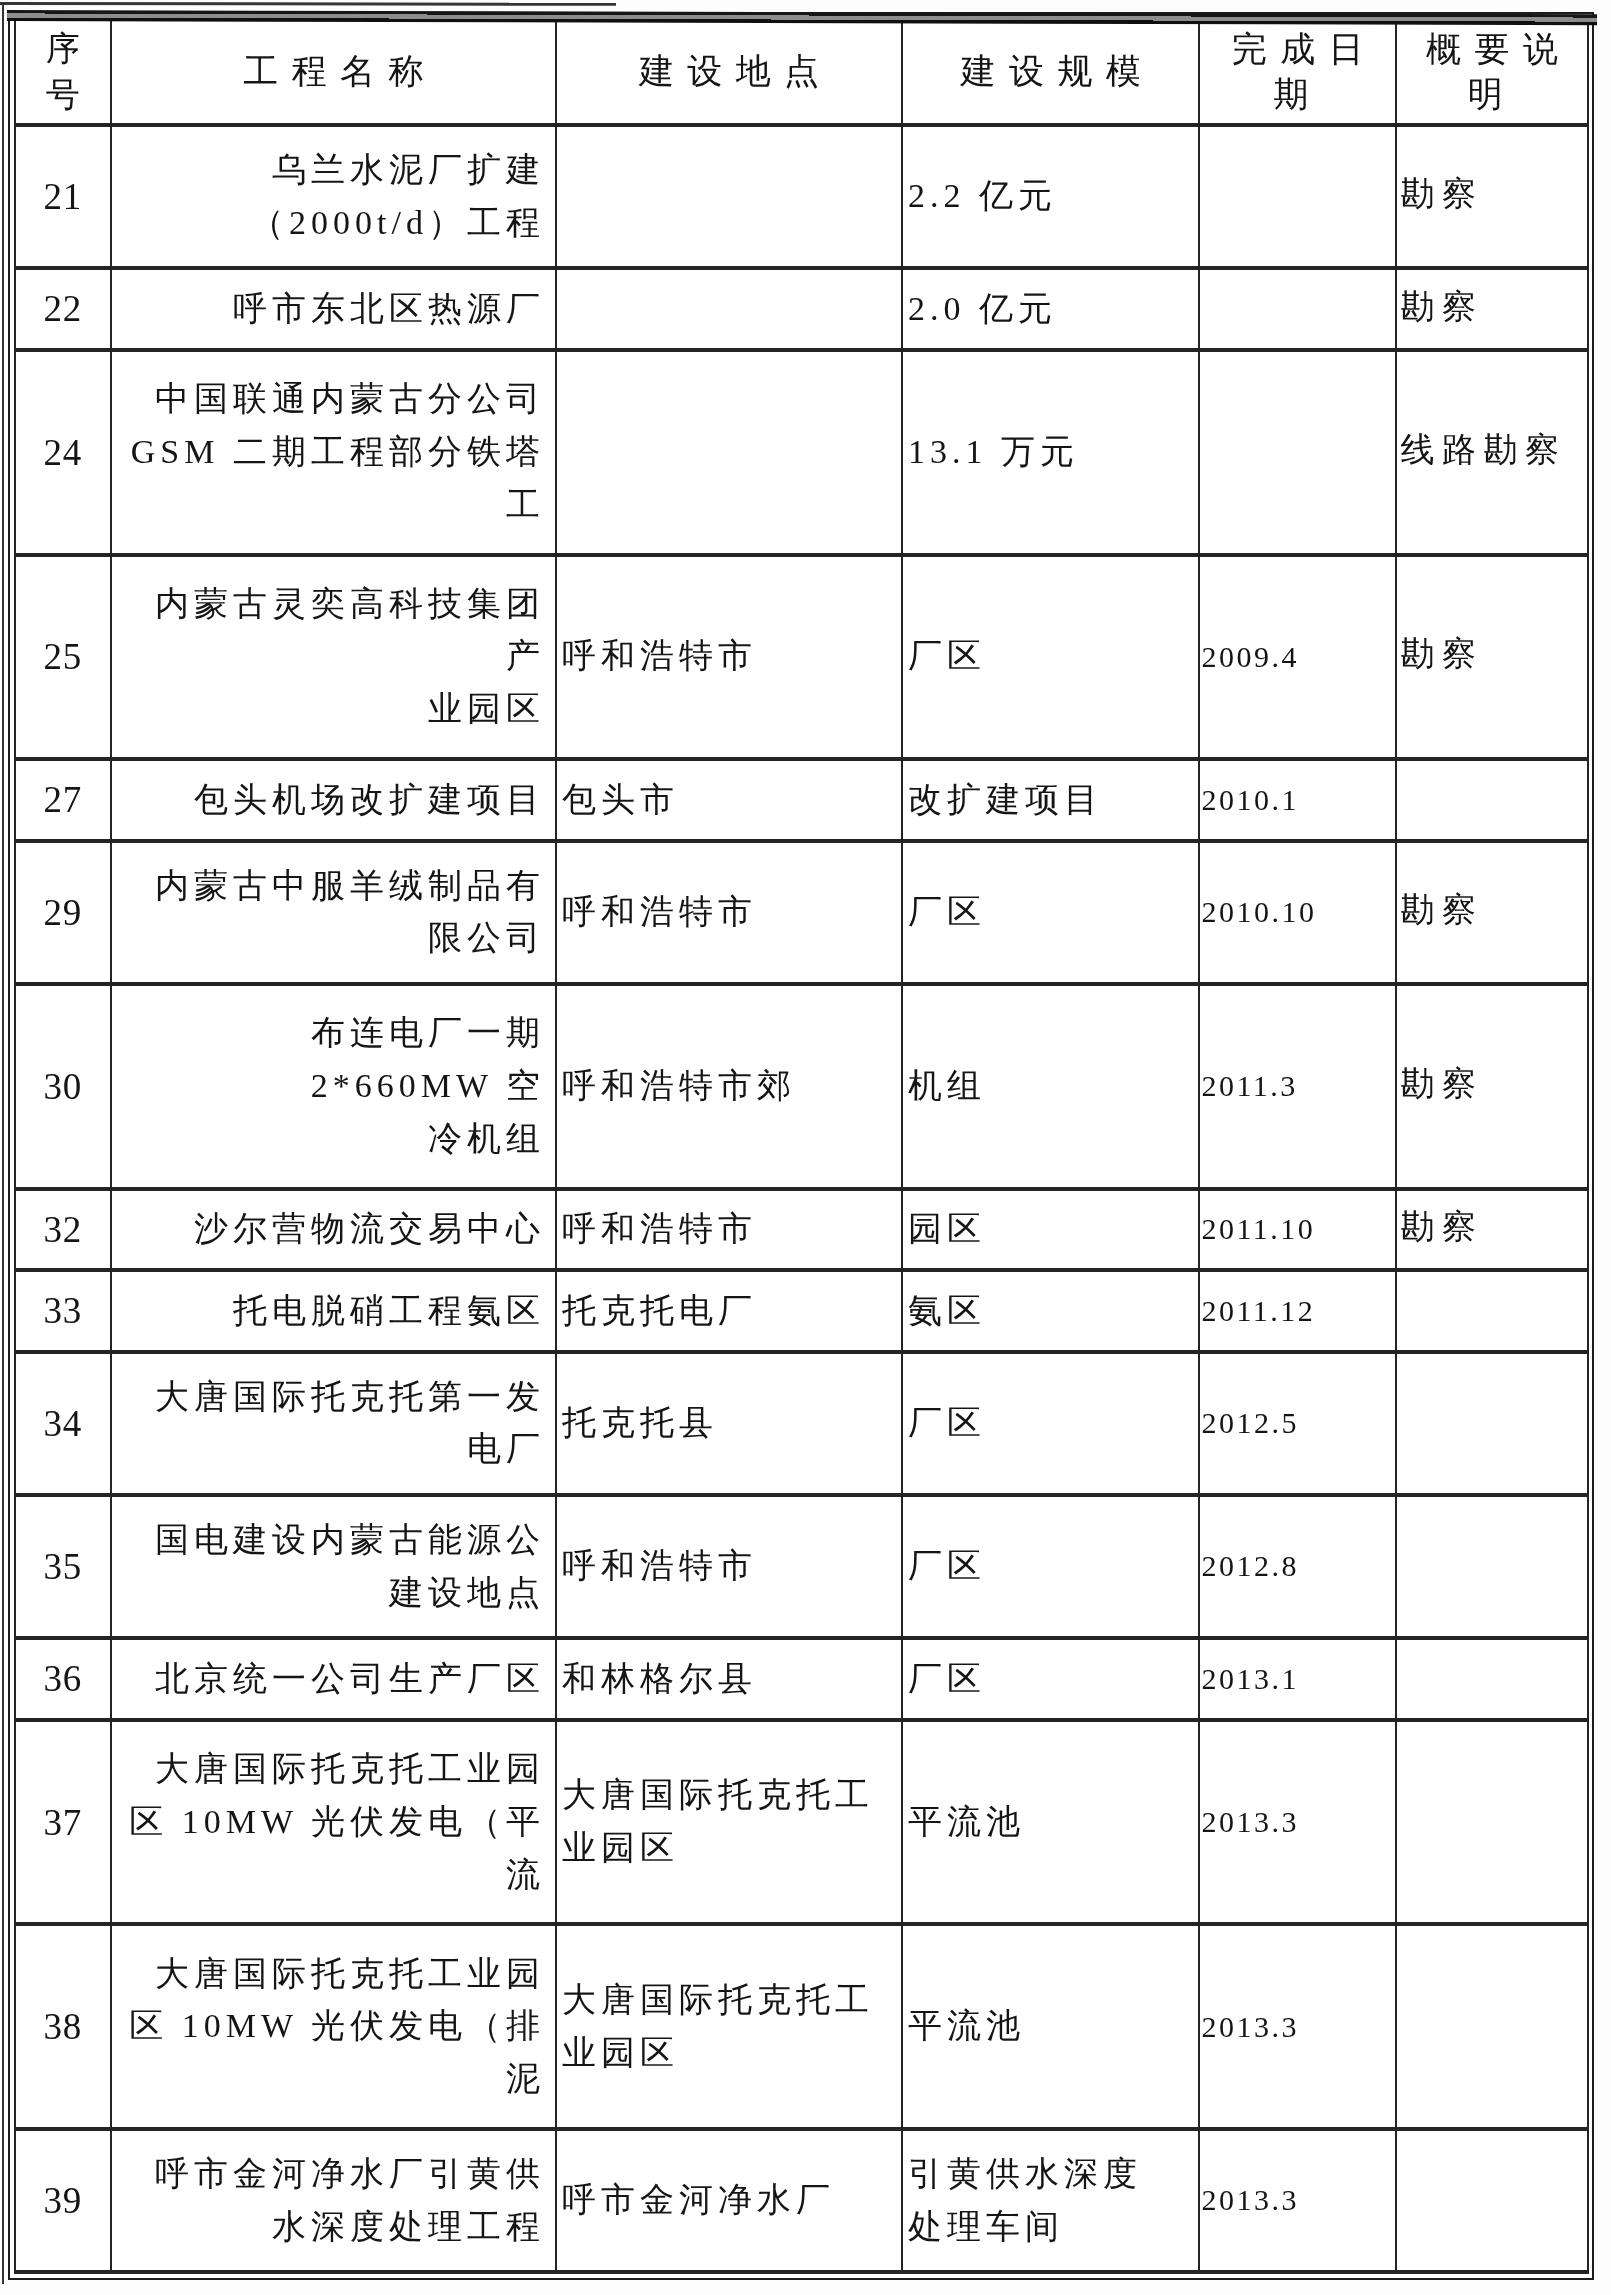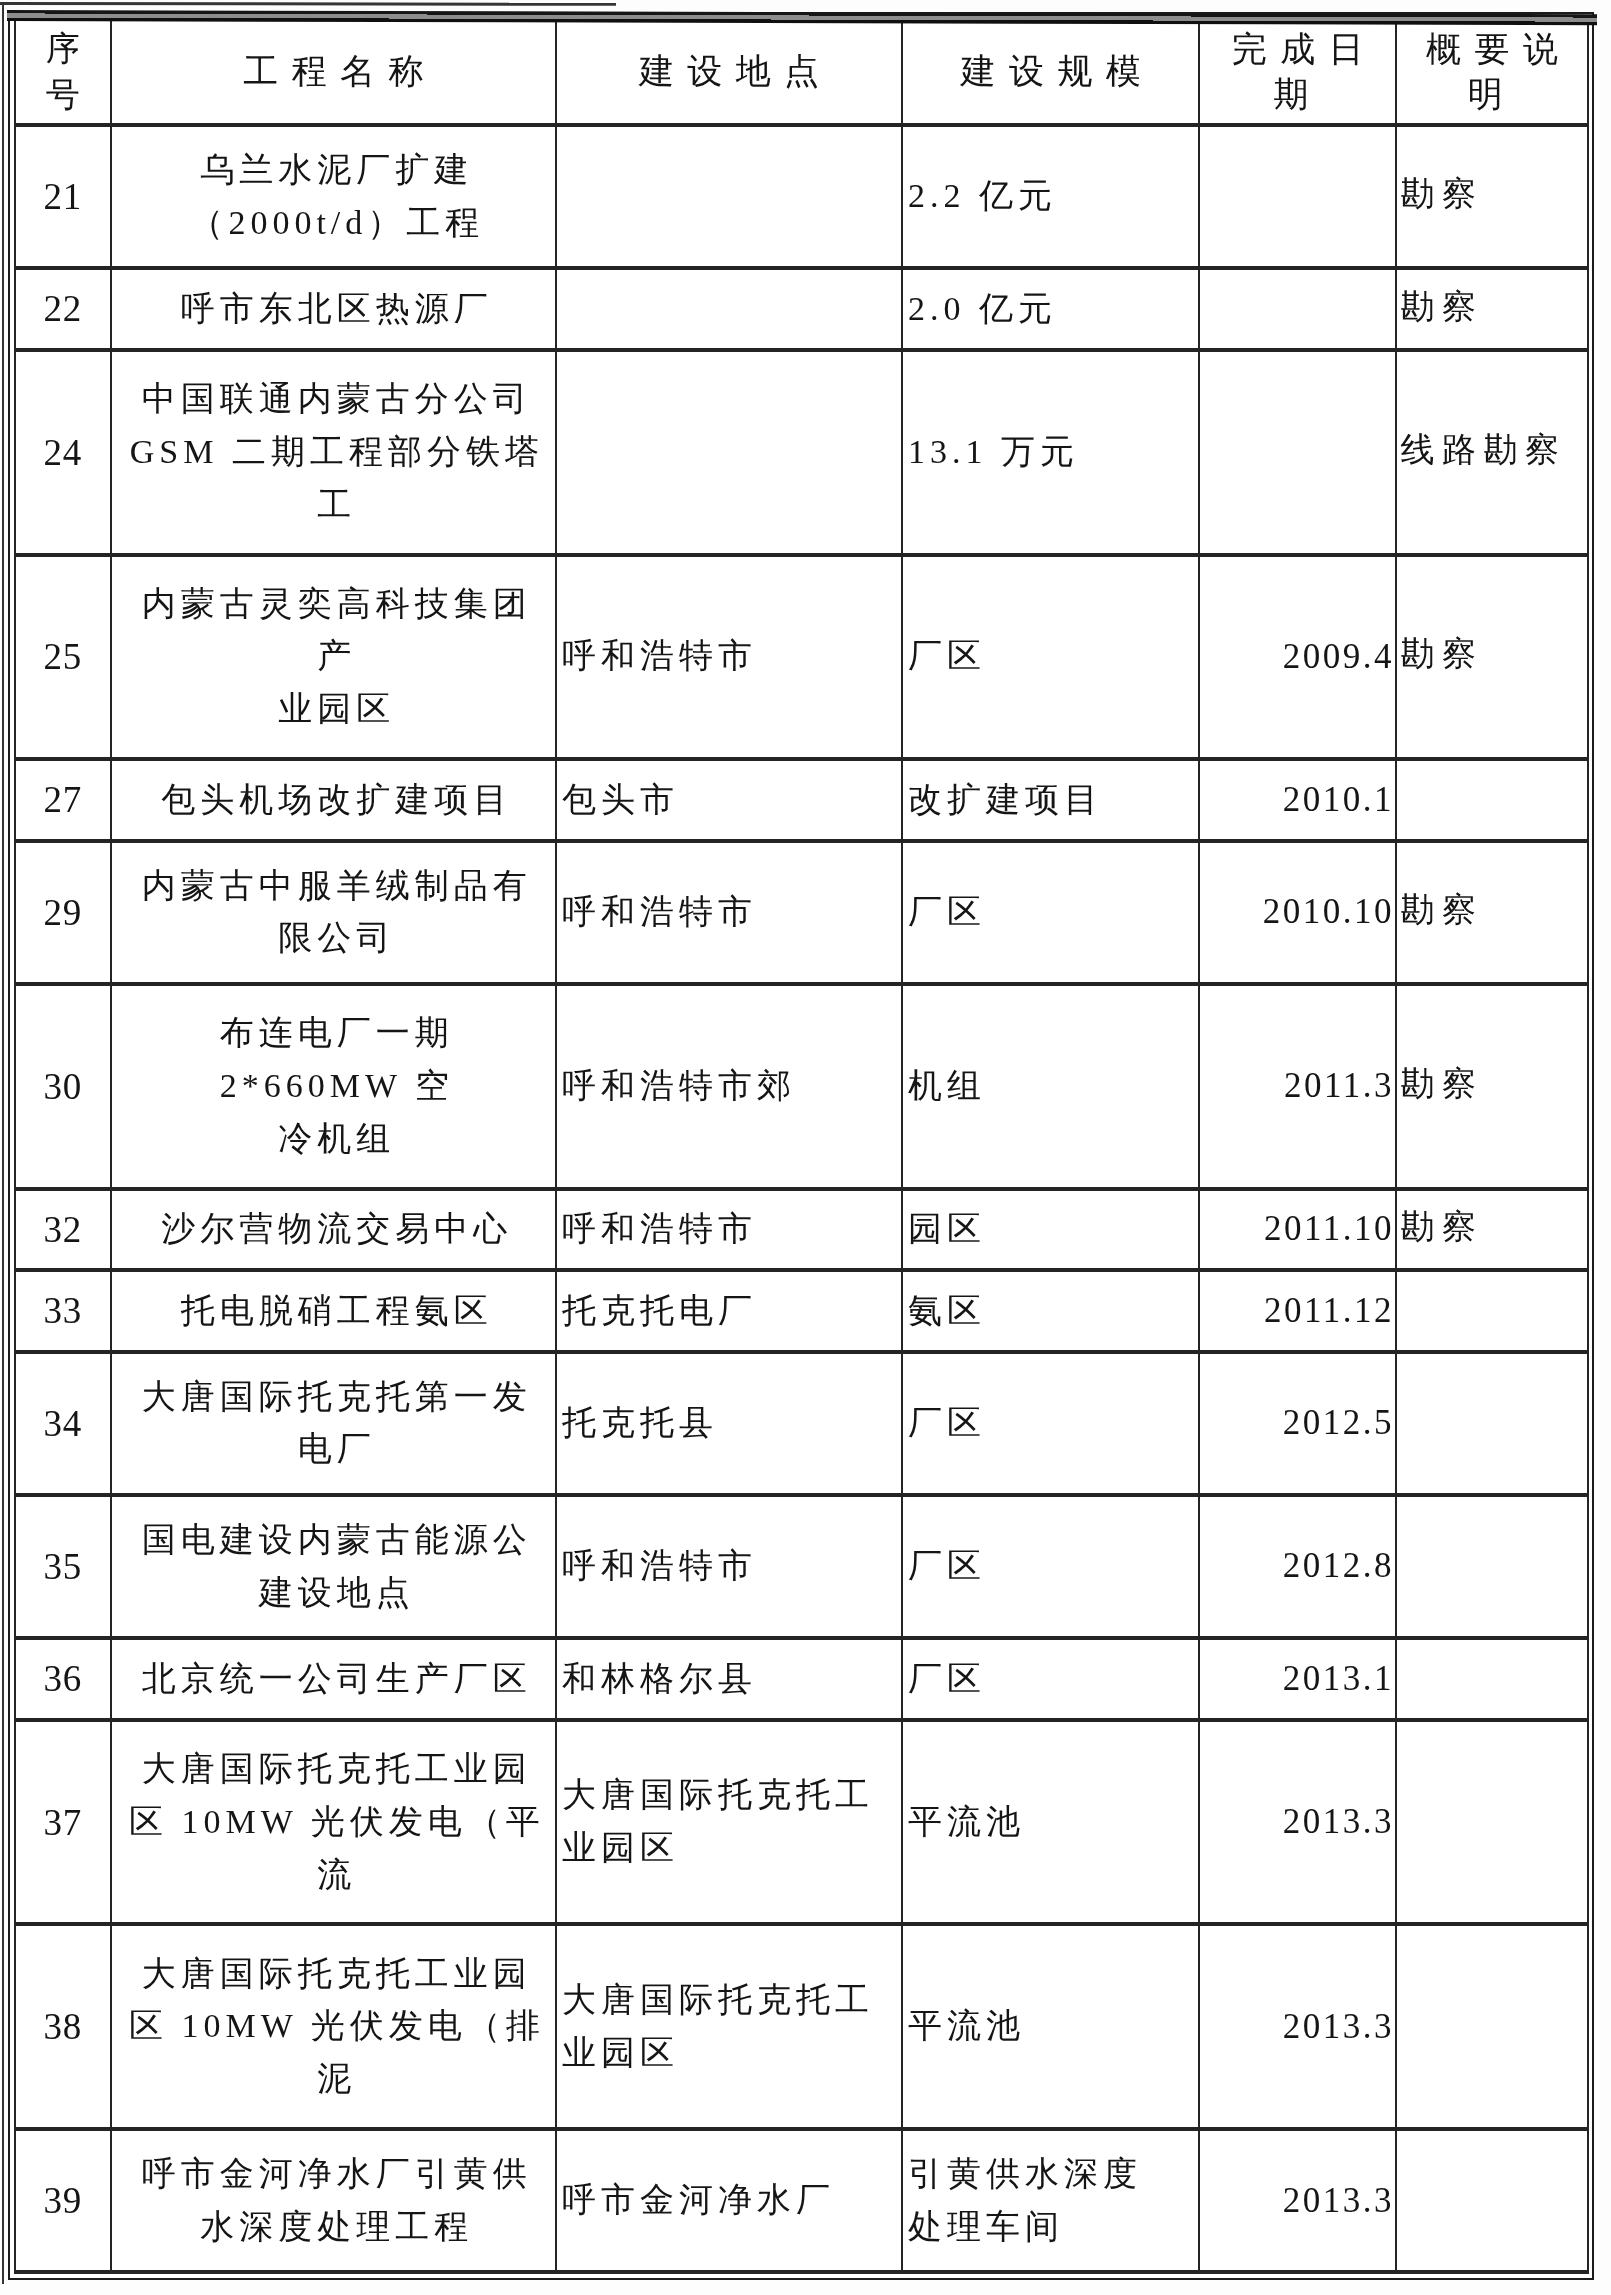--- a/index.html
+++ b/index.html
@@ -55,36 +55,36 @@
     font-size: 34px;
     line-height: 1.35;
   }
   td { font-size: 34px; line-height: 1.55; }
   td.no {
     text-align: center;
     font-size: 37px;
     letter-spacing: 0.8px;
   }
   td.name {
-    text-align: center;
+    text-align: right;
     padding: 6.7px 10px 6.7px 17px;
     letter-spacing: 5px;
     white-space: pre-line;
     font-family: Liberation Serif, serif;
   }
   td.location, td.scale {
     text-align: left;
     letter-spacing: 5px;
     white-space: pre-line;
     padding: 3.4px 5px;
   }
   td.date {
-    text-align: right;
+    text-align: left;
     letter-spacing: 2.5px;
-    font-size: 35px;
+    font-size: 30px;
   }
   td.summary {
     letter-spacing: 7.5px;
     white-space: pre-line;
     padding: 3.4px 3.4px;
     font-family: Liberation Mono, monospace;
   }
   
   .artifact { position: absolute; pointer-events: none; }
   .artifact-top-thin {

